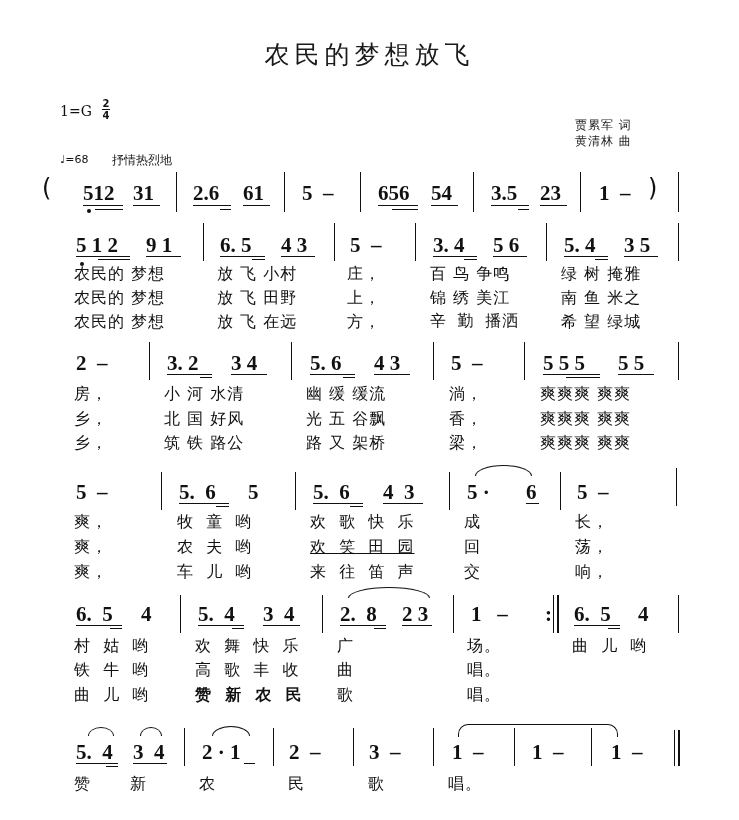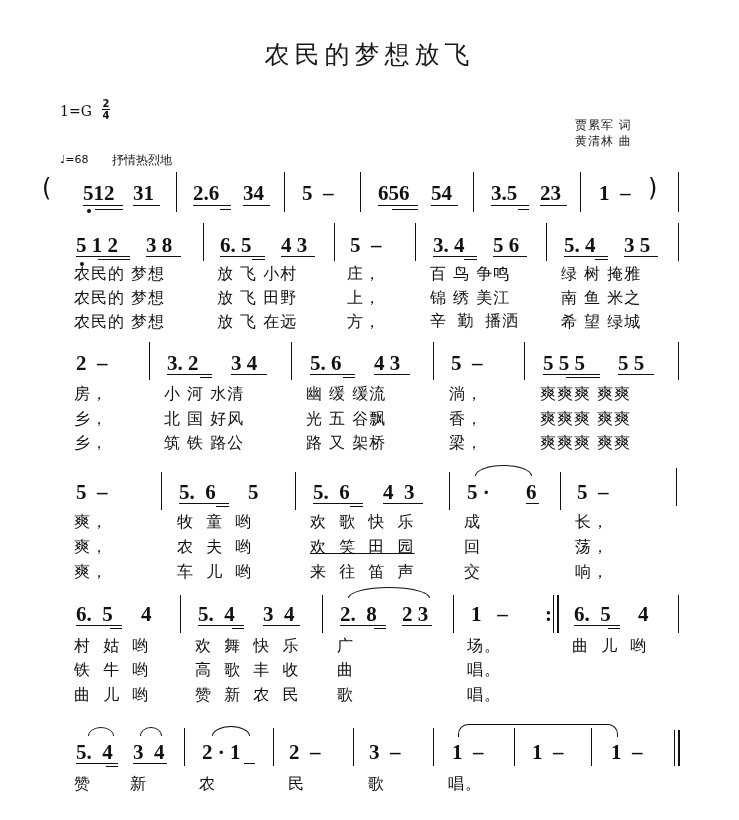--- a/index.html
+++ b/index.html
@@ -42,21 +42,21 @@
   <div class="abs ul" style="left:83px;top:205px;width:40px;"></div>
   <div class="abs ul" style="left:95px;top:209px;width:28px;"></div>
   <div class="abs dot" style="left:87px;top:209px;"></div>
   <div class="abs note" style="left:133px;top:182px;">31</div>
   <div class="abs ul" style="left:133px;top:205px;width:27px;"></div>
   <div class="abs bl" style="left:176px;top:172px;height:40px;"></div>
 
   <div class="abs note" style="left:193px;top:182px;">2.6</div>
   <div class="abs ul" style="left:193px;top:205px;width:38px;"></div>
   <div class="abs ul" style="left:220px;top:209px;width:11px;"></div>
-  <div class="abs note" style="left:243px;top:182px;">34</div>
+  <div class="abs note" style="left:243px;top:182px;">61</div>
   <div class="abs ul" style="left:243px;top:205px;width:27px;"></div>
   <div class="abs bl" style="left:284px;top:172px;height:40px;"></div>
 
   <div class="abs note" style="left:302px;top:182px;">5  –</div>
   <div class="abs bl" style="left:360px;top:172px;height:40px;"></div>
 
   <div class="abs note" style="left:378px;top:182px;">656</div>
   <div class="abs ul" style="left:378px;top:205px;width:40px;"></div>
   <div class="abs ul" style="left:392px;top:209px;width:26px;"></div>
   <div class="abs note" style="left:431px;top:182px;">54</div>
@@ -73,21 +73,21 @@
   <div class="abs note" style="left:599px;top:182px;">1  –</div>
   <div class="abs paren" style="left:648px;top:174px;">)</div>
   <div class="abs bl" style="left:678px;top:172px;height:40px;"></div>
 </div>
 
 <div>
   <div class="abs note" style="left:76px;top:234px;">5 1 2</div>
   <div class="abs ul" style="left:76px;top:256px;width:54px;"></div>
   <div class="abs ul" style="left:98px;top:259px;width:32px;"></div>
   <div class="abs dot" style="left:80px;top:262px;"></div>
-  <div class="abs note" style="left:146px;top:234px;">3 8</div>
+  <div class="abs note" style="left:146px;top:234px;">9 1</div>
   <div class="abs ul" style="left:146px;top:256px;width:35px;"></div>
   <div class="abs bl" style="left:203px;top:223px;height:38px;"></div>
 
   <div class="abs note" style="left:220px;top:234px;">6. 5</div>
   <div class="abs ul" style="left:220px;top:256px;width:45px;"></div>
   <div class="abs ul" style="left:252px;top:259px;width:13px;"></div>
   <div class="abs note" style="left:281px;top:234px;">4 3</div>
   <div class="abs ul" style="left:281px;top:256px;width:34px;"></div>
   <div class="abs bl" style="left:334px;top:223px;height:38px;"></div>
 
@@ -257,21 +257,21 @@
   <div class="abs lyr" style="left:337px;top:637px;">广</div>
   <div class="abs lyr" style="left:467px;top:637px;">场。</div>
   <div class="abs lyr" style="left:572px;top:637px;">曲  儿  哟</div>
 
   <div class="abs lyr" style="left:74px;top:661px;">铁  牛  哟</div>
   <div class="abs lyr" style="left:195px;top:661px;">高  歌  丰  收</div>
   <div class="abs lyr" style="left:337px;top:661px;">曲</div>
   <div class="abs lyr" style="left:467px;top:661px;">唱。</div>
 
   <div class="abs lyr" style="left:74px;top:686px;">曲  儿  哟</div>
-  <div class="abs lyr" style="left:195px;top:686px;">赞  新  农  民</div>
+  <div class="abs lyr" style="left:195px;top:686px;font-weight:bold;">赞  新  农  民</div>
   <div class="abs lyr" style="left:337px;top:686px;">歌</div>
   <div class="abs lyr" style="left:467px;top:686px;">唱。</div>
 </div>
 
 <div>
   <div class="abs slur" style="left:88px;top:727px;width:24px;height:8px;"></div>
   <div class="abs slur" style="left:140px;top:727px;width:20px;height:8px;"></div>
   <div class="abs note" style="left:76px;top:741px;">5.  4</div>
   <div class="abs ul" style="left:76px;top:763px;width:42px;"></div>
   <div class="abs ul" style="left:106px;top:766px;width:12px;"></div>

